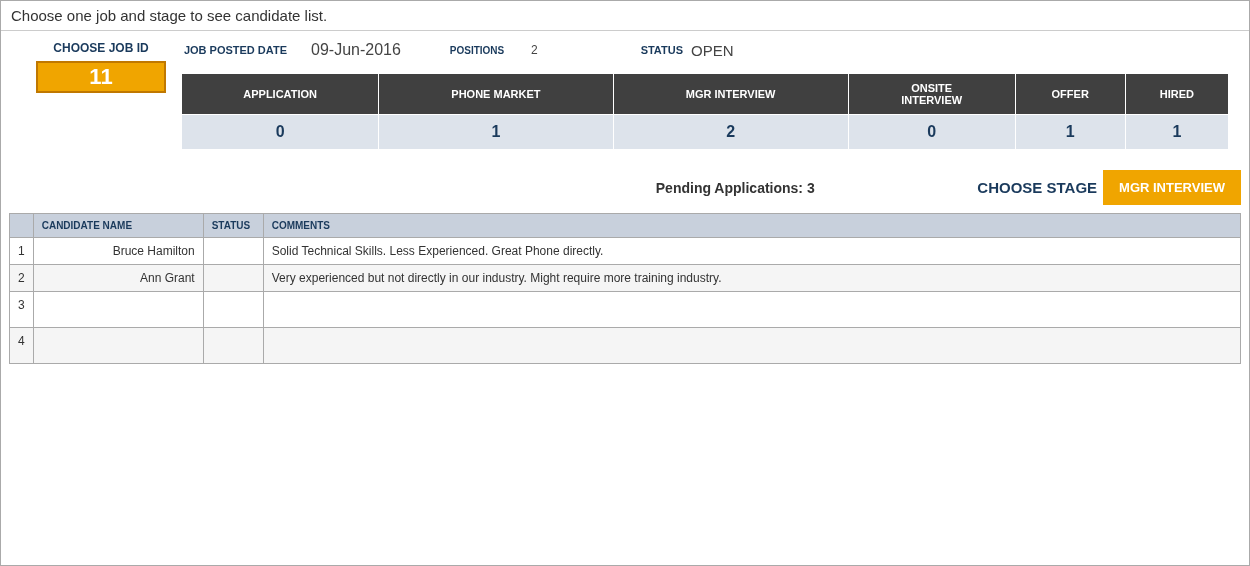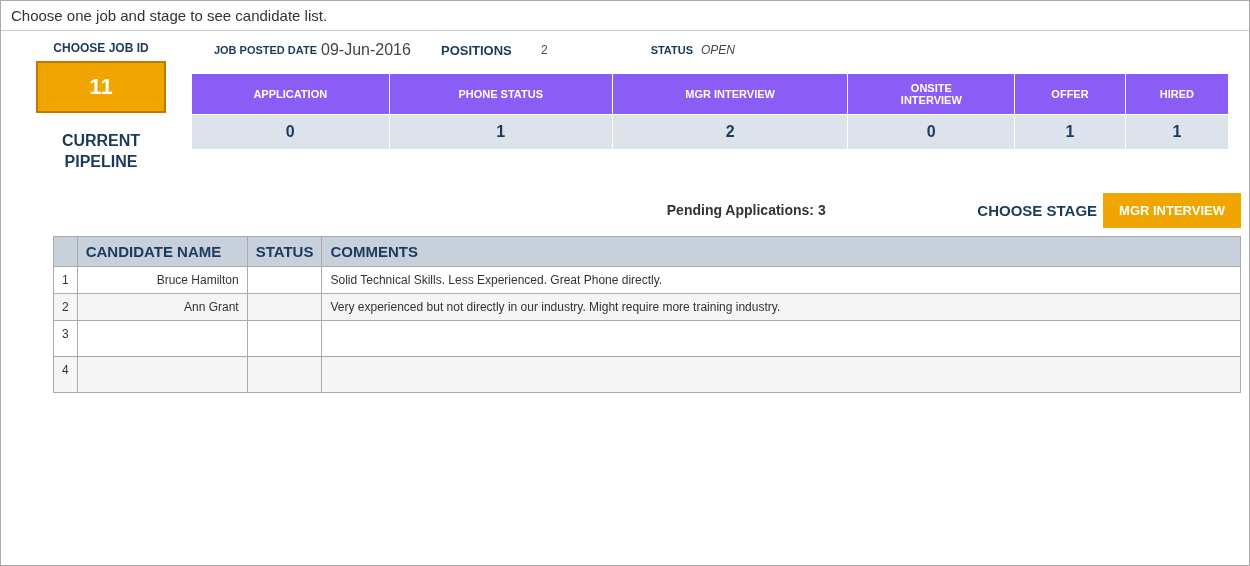--- a/index.html
+++ b/index.html
@@ -20,41 +20,40 @@
     .main-container {
       display: flex;
       flex-direction: column;
       padding: 0;
     }
     
     .info-section {
       display: flex;
       padding: 10px 20px;
       align-items: flex-start;
-      gap: 10px;
     }
     .left-panel {
       display: flex;
       flex-direction: column;
       align-items: center;
       min-width: 160px;
     }
     .choose-job-label {
       font-size: 12px;
       font-weight: bold;
       color: #1a3a5c;
       margin-bottom: 6px;
     }
     .job-id-box {
       background: #f0a500;
       color: #fff;
       font-size: 22px;
       font-weight: bold;
       width: 130px;
-      height: 52px;
+      height: 32px;
       display: flex;
       align-items: center;
       justify-content: center;
       border: 2px solid #c07800;
     }
     .current-pipeline-label {
       font-size: 16px;
       font-weight: bold;
       color: #1a3a5c;
       margin-top: 18px;
@@ -72,82 +71,80 @@
       align-items: center;
       gap: 0;
       flex-wrap: wrap;
     }
     .meta-label {
       font-size: 11px;
       font-weight: bold;
       color: #1a3a5c;
       min-width: 130px;
       text-align: right;
-      padding-right: 4px;
+      padding-right: 24px;
     }
     .meta-value {
       font-size: 16px;
       color: #444;
       min-width: 120px;
     }
     .meta-label2 {
-      font-size: 13px;
+      font-size: 10px;
       font-weight: bold;
       color: #1a3a5c;
       min-width: 100px;
-      text-align: left;
+      text-align: center;
       padding-right: 8px;
     }
     .meta-value2 {
       font-size: 12px;
       color: #444;
       min-width: 40px;
     }
     .meta-label3 {
       font-size: 11px;
       font-weight: bold;
       color: #1a3a5c;
       min-width: 120px;
       text-align: right;
       padding-right: 8px;
     }
     .meta-value3 {
-      font-size: 12px;
+      font-size: 15px;
       color: #444;
       min-width: 60px;
-      font-style: italic;
     }
     
     .pipeline-table {
       width: 100%;
       border-collapse: collapse;
       margin-top: 8px;
     }
     .pipeline-table th {
-      background: #8b5cf6;
+      background: #404040;
       color: #fff;
       font-size: 11px;
       font-weight: bold;
       text-align: center;
       padding: 8px 4px;
       border: 1px solid #fff;
     }
     .pipeline-table td {
       background: #dde3eb;
       text-align: center;
       font-size: 16px;
       font-weight: bold;
       color: #1a3a5c;
       padding: 8px 4px;
       border: 1px solid #fff;
     }
     
     .bottom-section {
       padding: 10px 8px;
-      margin-left: 44px;
     }
     .pending-row {
       display: flex;
       align-items: center;
       justify-content: space-between;
       margin-bottom: 8px;
     }
     .pending-label {
       font-size: 14px;
       font-weight: bold;
@@ -172,21 +169,21 @@
       white-space: nowrap;
     }
     
     .candidate-table {
       width: 100%;
       border-collapse: collapse;
       border: 1px solid #aaa;
     }
     .candidate-table th {
       background: #c8d0dc;
-      font-size: 15px;
+      font-size: 10px;
       font-weight: bold;
       color: #1a3a5c;
       text-align: left;
       padding: 6px 8px;
       border: 1px solid #aaa;
     }
     .candidate-table td {
       font-size: 12px;
       color: #333;
       padding: 6px 8px;
@@ -224,40 +221,39 @@
 <div class="top-instruction">
   <span>Choose one job and stage to see candidate list.</span>
 </div>
 
 <div class="main-container">
   <div class="info-section">
 
     <div class="left-panel">
       <div class="choose-job-label">CHOOSE JOB ID</div>
       <div class="job-id-box">11</div>
-      <div class="current-pipeline-label">CURRENT<br>PIPELINE</div>
     </div>
 
     <div class="right-panel">
 
       <div class="job-meta-row">
         <span class="meta-label">JOB POSTED DATE</span>
         <span class="meta-value">09-Jun-2016</span>
         <span class="meta-label2">POSITIONS</span>
         <span class="meta-value2">2</span>
         <span class="meta-label3">STATUS</span>
         <span class="meta-value3">OPEN</span>
       </div>
 
 
       <table class="pipeline-table">
         <thead>
           <tr id="pipeline-headers">
               <th>APPLICATION</th>
-              <th>PHONE STATUS</th>
+              <th>PHONE MARKET</th>
               <th>MGR INTERVIEW</th>
               <th>ONSITE<br>INTERVIEW</th>
               <th>OFFER</th>
               <th>HIRED</th>
             </tr>
         </thead>
         <tbody>
           <tr id="pipeline-values">
               <td>0</td>
               <td>1</td>

